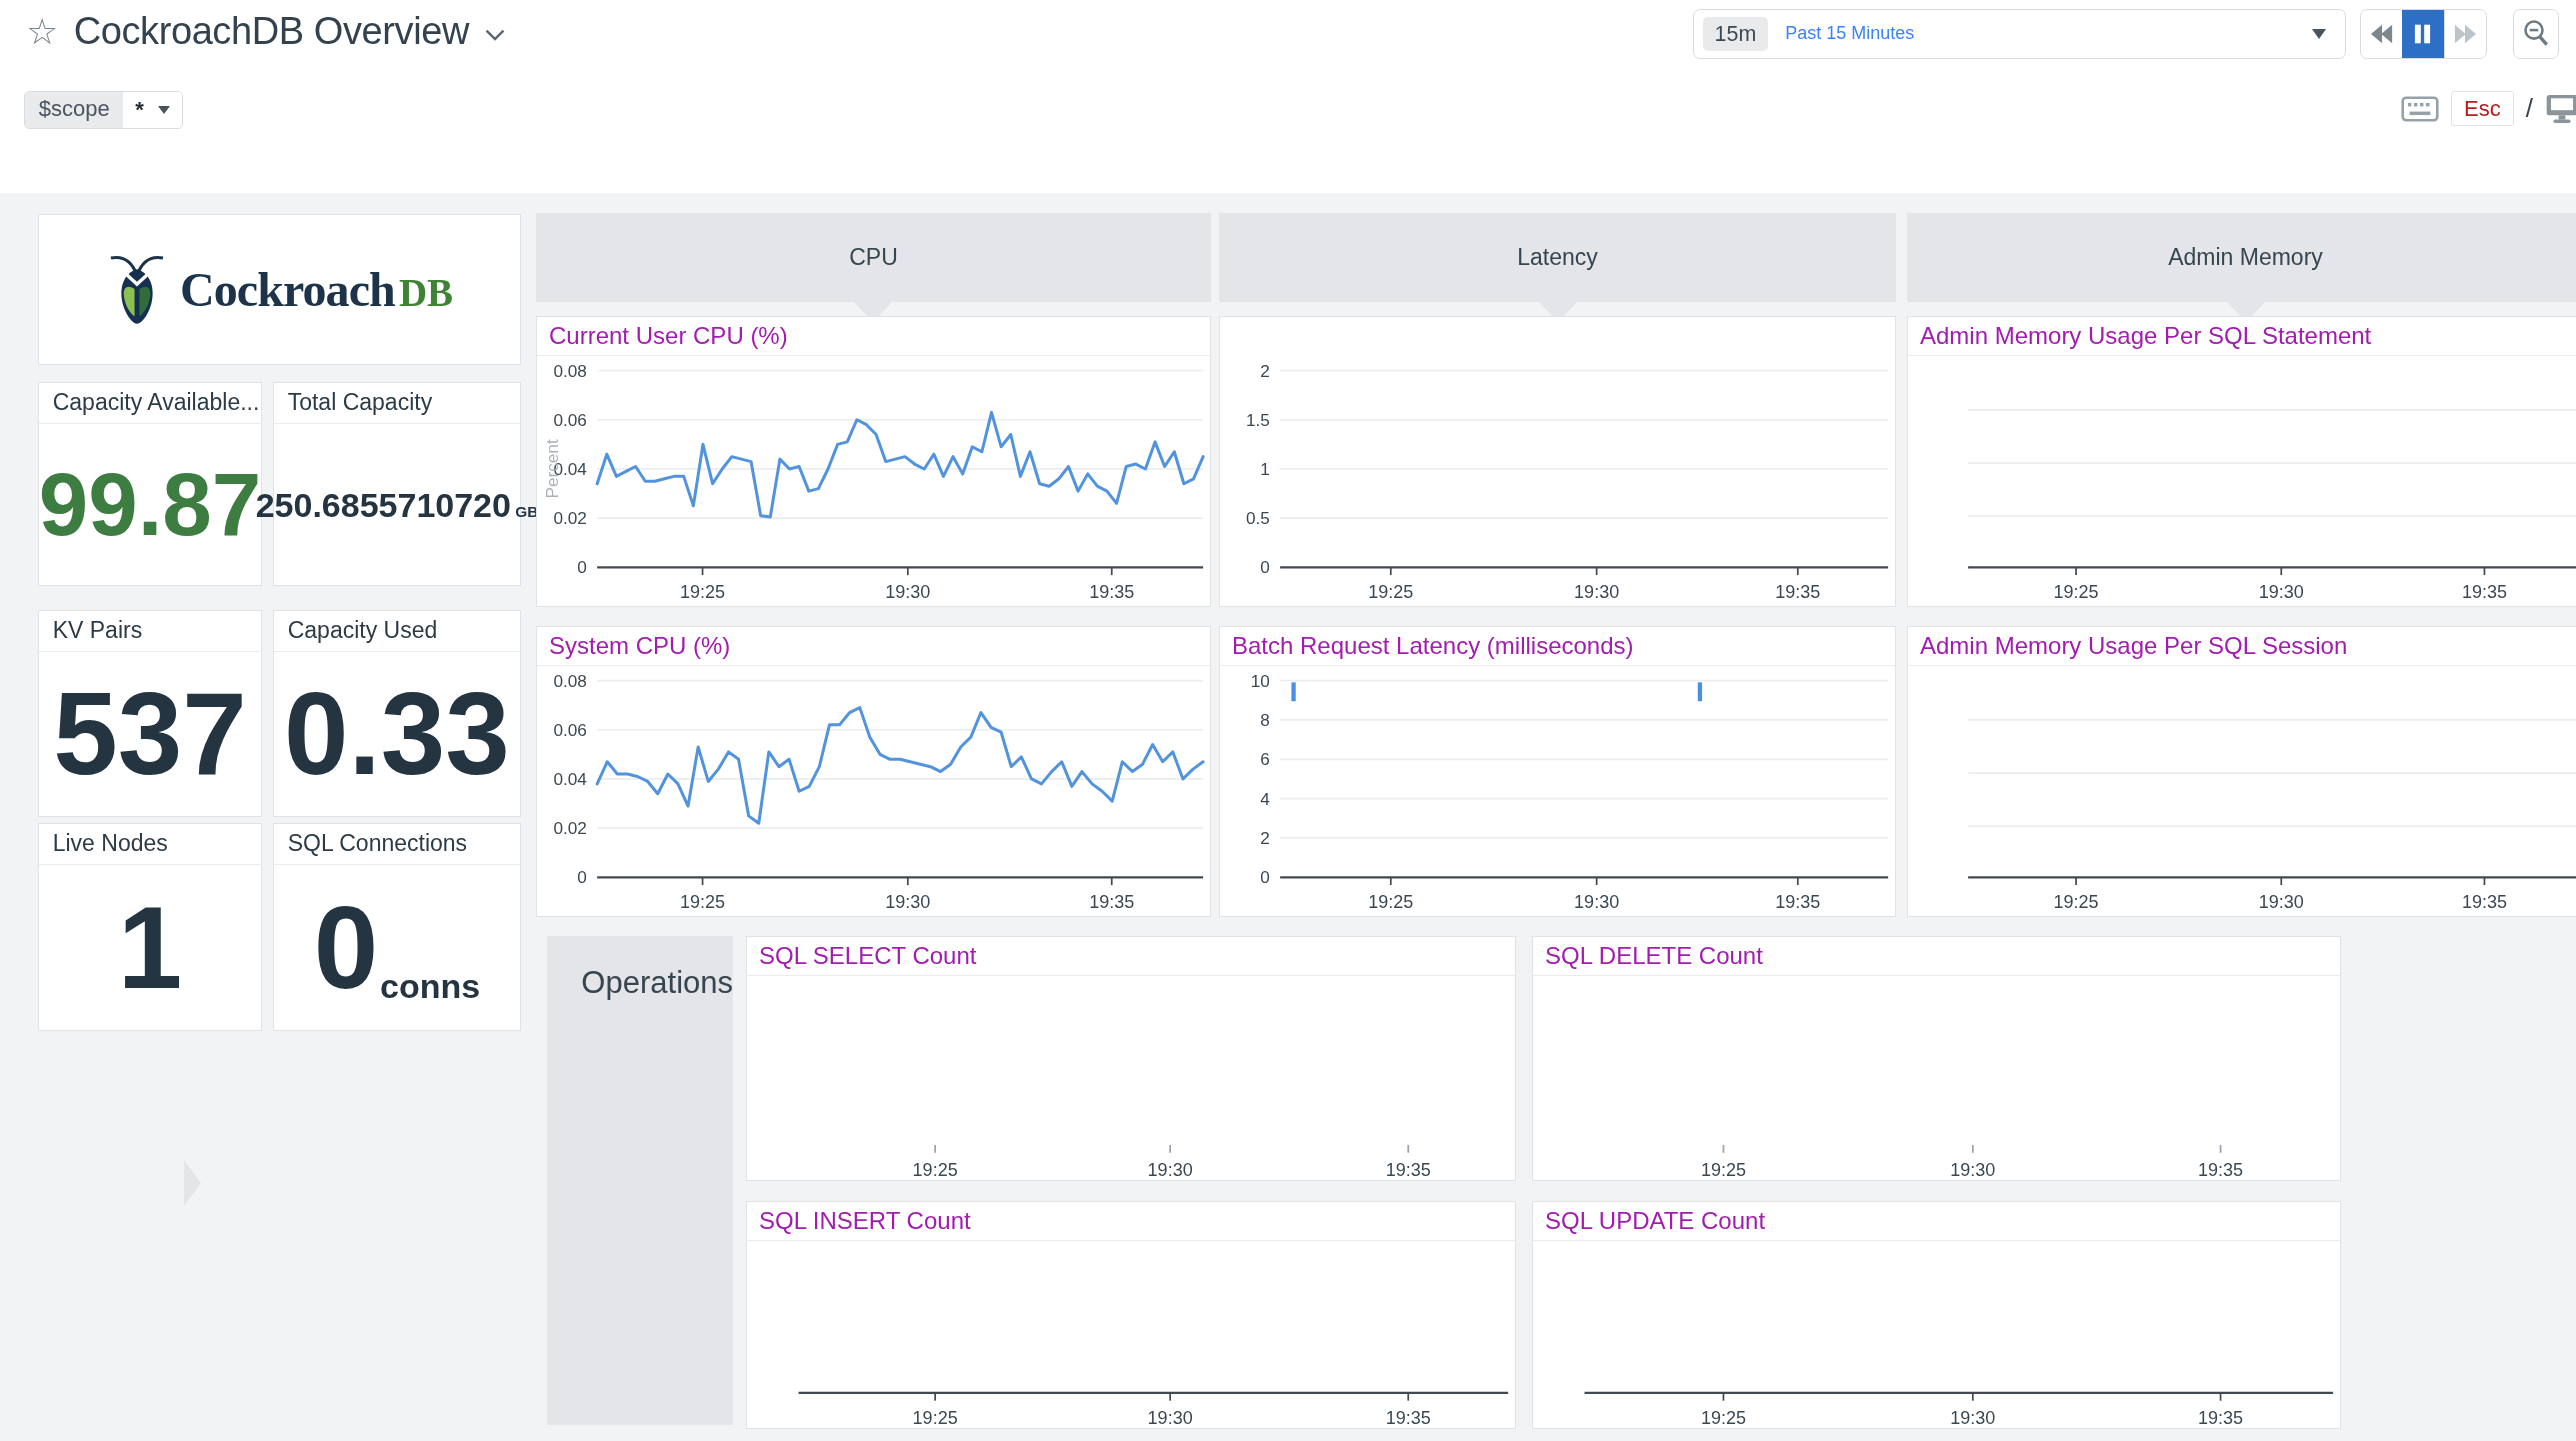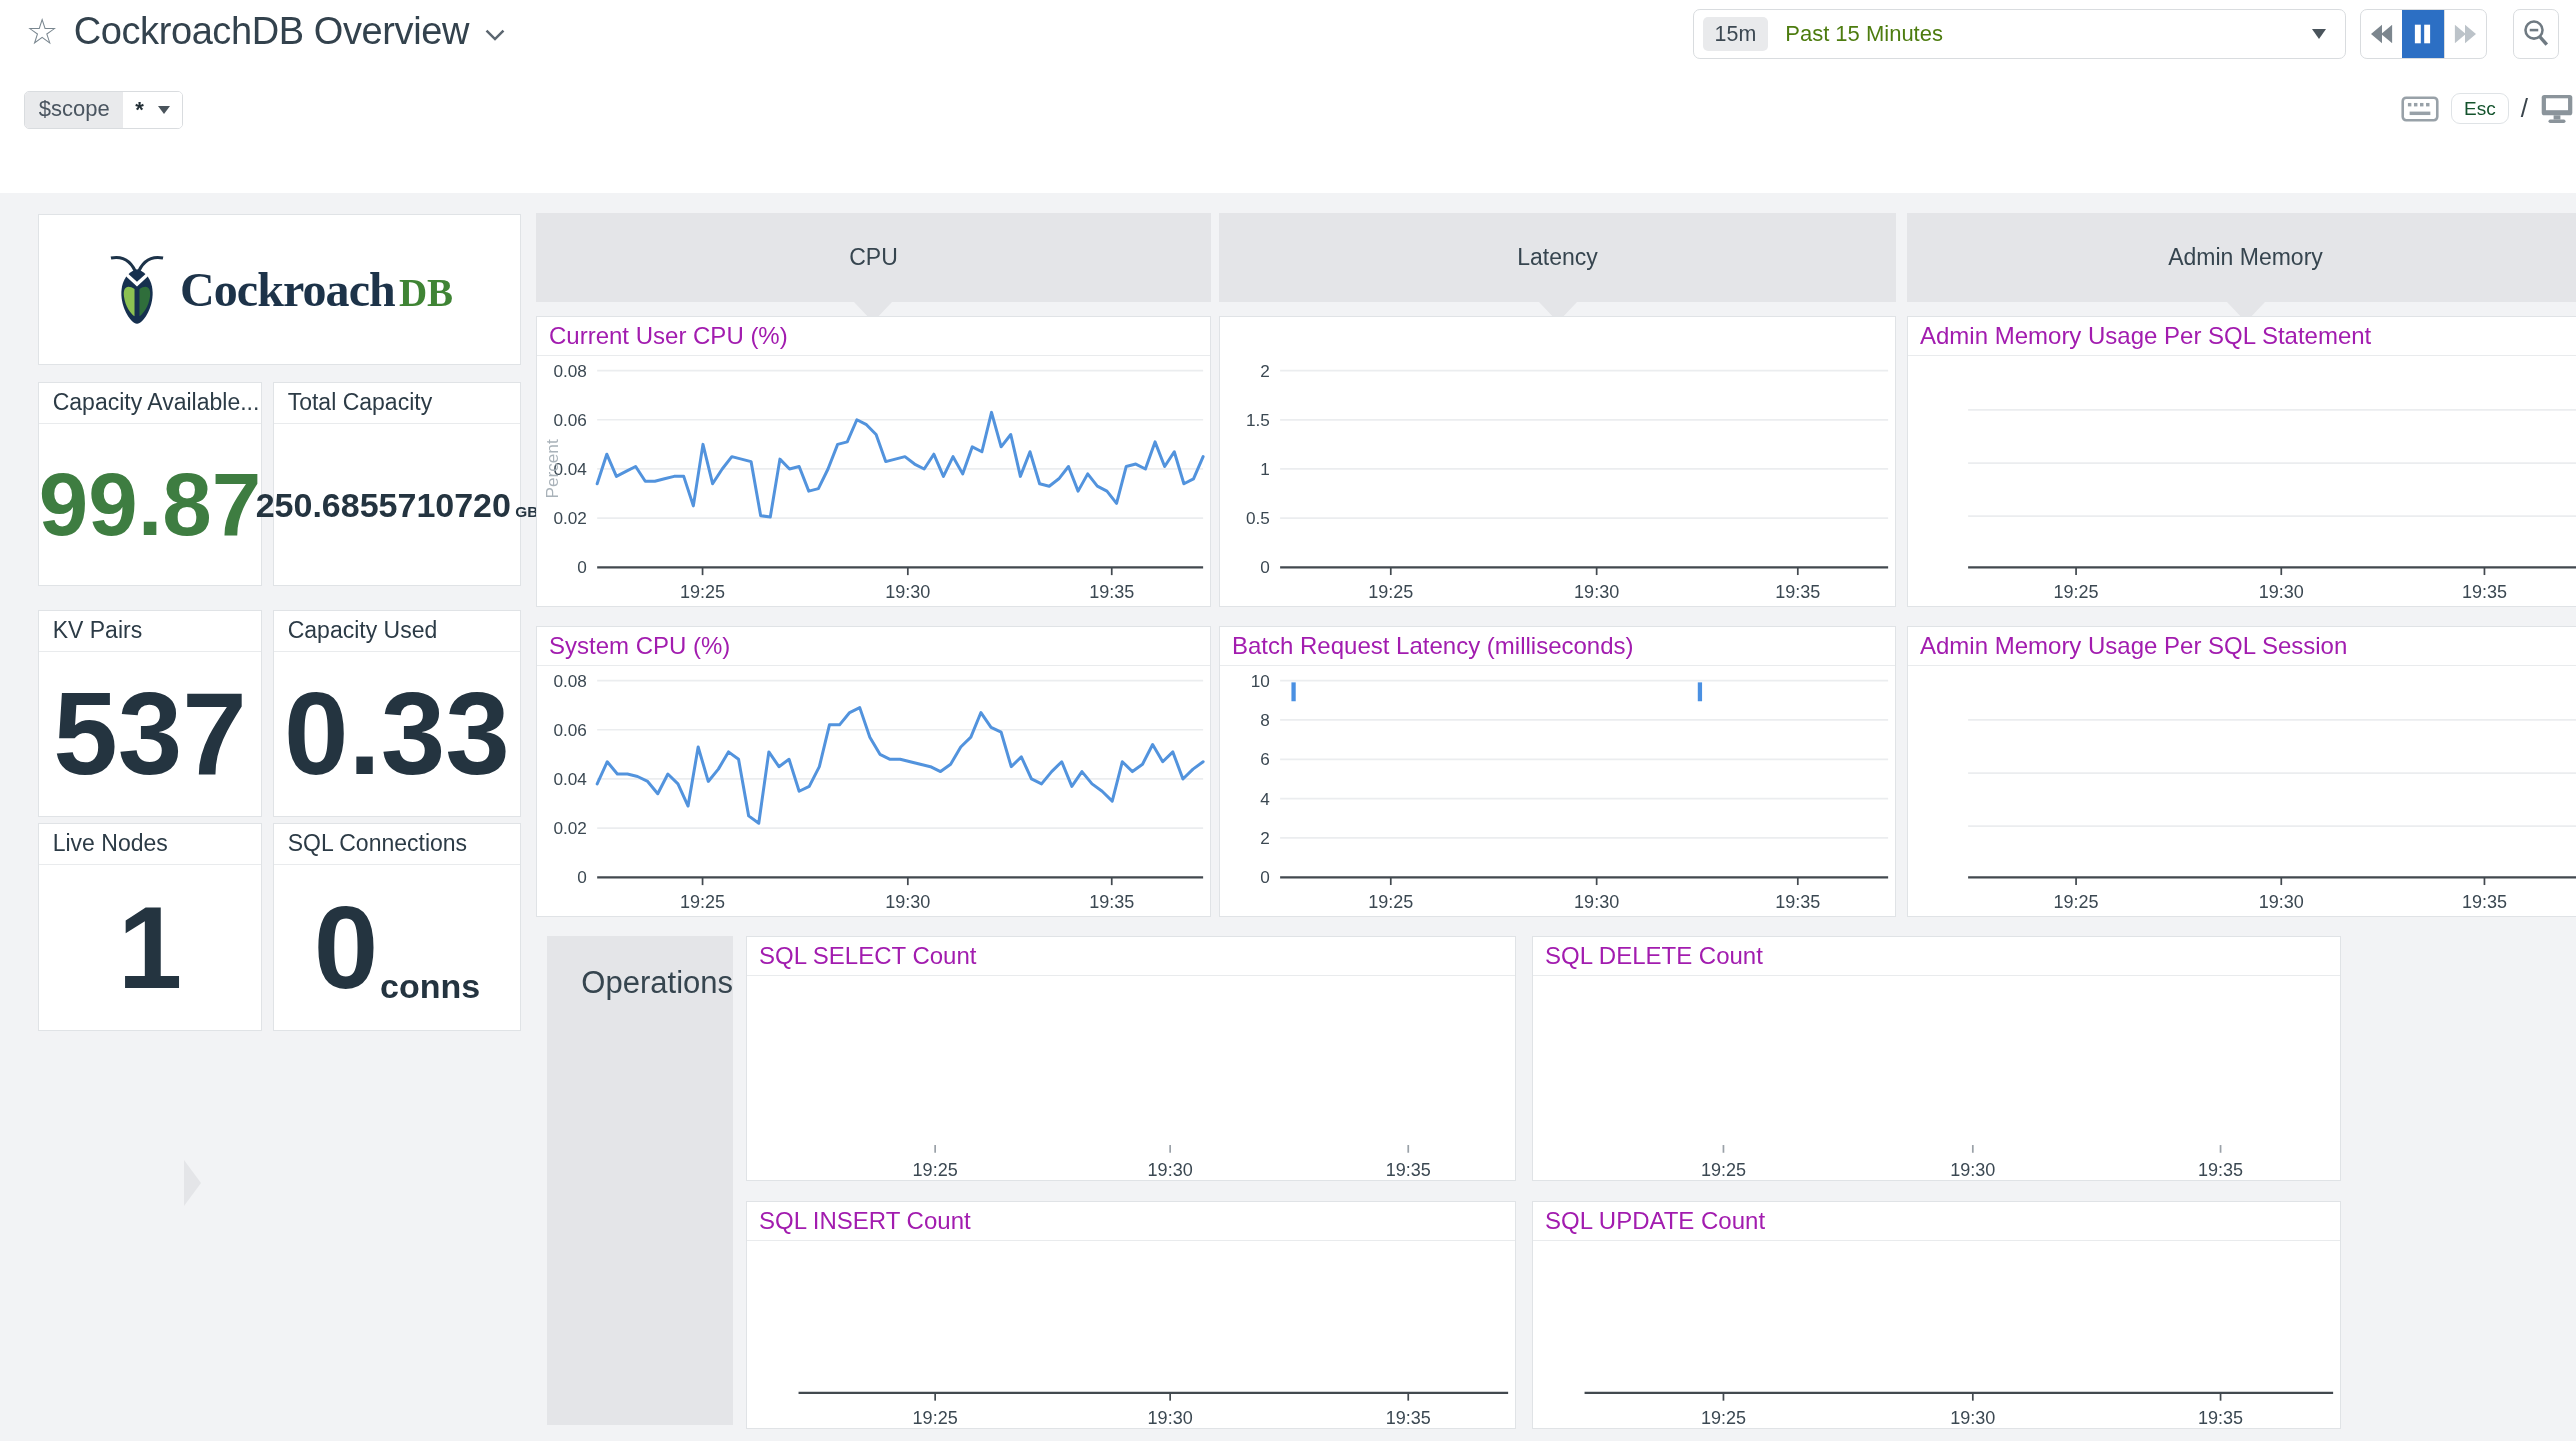--- a/index.html
+++ b/index.html
@@ -11,21 +11,21 @@
   
   .title-row { position:absolute; left:26px; top:10.3px; display:flex; align-items:center; gap:15.4px; }
   .star { font-size:36px; color:#79868f; line-height:1; cursor:pointer; }
   .page-title { font-size:38px; color:#33424d; font-weight:500; letter-spacing:-0.4px; }
   .title-caret { margin-top:6.9px; }
 
   .time-select { position:absolute; left:1693px; top:8.6px; width:653px; height:50px; background:#fff;
     border:1.7px solid #d9dcdf; border-radius:6.9px; display:flex; align-items:center; padding:0 19px 0 8.6px; cursor:pointer; }
   .time-badge { background:#e9eaec; border-radius:5.1px; height:34px; line-height:34px; padding:0 12px;
     font-size:21.4px; color:#3c4852; margin-right:17px; }
-  .time-label { font-size:22px; color:#4d7c0f; flex:1; }
+  .time-label { font-size:18px; color:#3b82f6; flex:1; }
   .caret-down { width:0; height:0; border-left:7.7px solid transparent; border-right:7.7px solid transparent;
     border-top:10.3px solid #4a545c; }
 
   .playback { position:absolute; left:2360px; top:8.6px; width:127px; height:50px; border:1.7px solid #d9dcdf;
     border-radius:6.9px; background:#fff; display:flex; overflow:hidden; }
   .pb-seg { flex:1; display:flex; align-items:center; justify-content:center; cursor:pointer; }
   .pb-seg + .pb-seg { border-left:1.7px solid #d9dcdf; }
   .pb-pause { background:#2c6fc4; border-left:none !important; }
   .zoom-btn { position:absolute; left:2513px; top:8.6px; width:46px; height:50px; border:1.7px solid #d9dcdf;
     border-radius:6.9px; background:#fff; display:flex; align-items:center; justify-content:center; cursor:pointer; }
@@ -33,22 +33,22 @@
   
   .scope-ctl { position:absolute; left:24px; top:91px; height:38px; display:flex; border:1.7px solid #d9dcdf;
     border-radius:5.1px; overflow:hidden; cursor:pointer; }
   .scope-name { background:#e9eaec; padding:0 13.7px; font-size:22px; color:#4a5560; line-height:34px; }
   .scope-val { background:#fff; padding:0 12px; font-size:22px; color:#222e36; line-height:34px;
     display:flex; align-items:center; gap:13.7px; font-weight:bold; }
   .scope-caret { width:0; height:0; border-left:6.9px solid transparent; border-right:6.9px solid transparent;
     border-top:8.6px solid #4a545c; }
 
   .kbd-cluster { position:absolute; left:2401px; top:86px; height:45px; display:flex; align-items:center; gap:12px; }
-  .esc-badge { border:1.7px solid #dfe3e6; border-radius:9px; background:#fff; padding:3.4px 12px;
-    font-size:19px; color:#14532d; }
+  .esc-badge { border:1.7px solid #dfe3e6; border-radius:3px; background:#fff; padding:3.4px 12px;
+    font-size:22px; color:#b91c1c; }
   .slash { font-size:26px; color:#3a444c; }
 
   
   .card { position:absolute; background:#fff; border:1.7px solid #e0e3e6; }
   .card-title { height:41px; line-height:39px; padding-left:13.7px; font-size:23px; color:#2c3b46;
     border-bottom:1.7px solid #e9ebed; white-space:nowrap; overflow:hidden; }
   .stat-body { position:absolute; left:0; right:0; top:41px; bottom:0; display:flex;
     align-items:center; justify-content:center; }
   .stat-value { font-weight:700; color:#243440; line-height:1; }
   .v-green { color:#3e7d41; }

